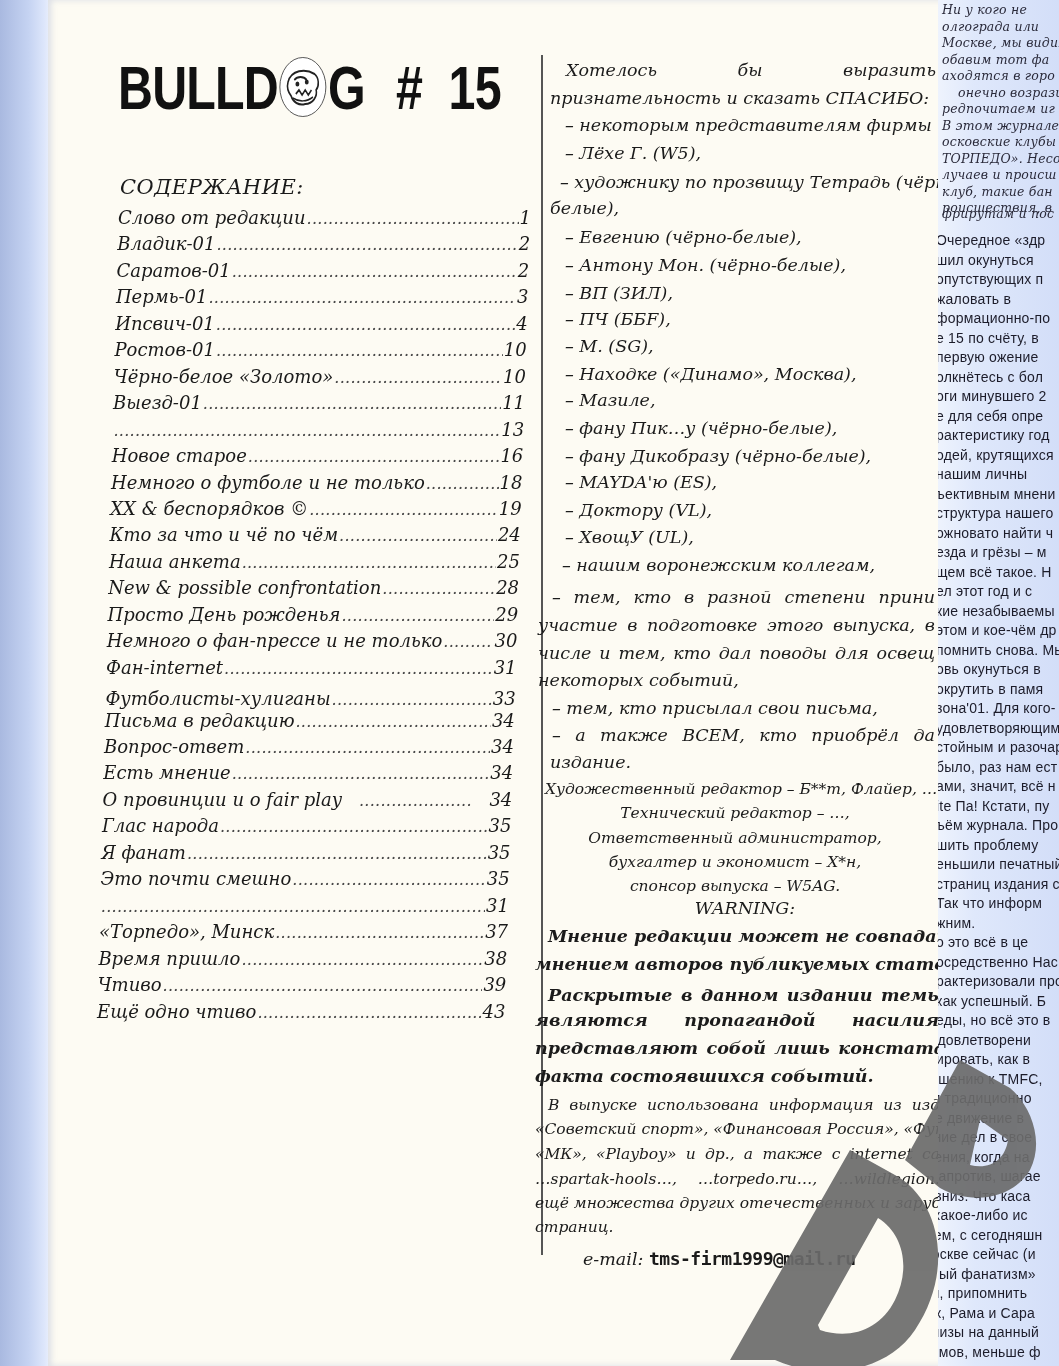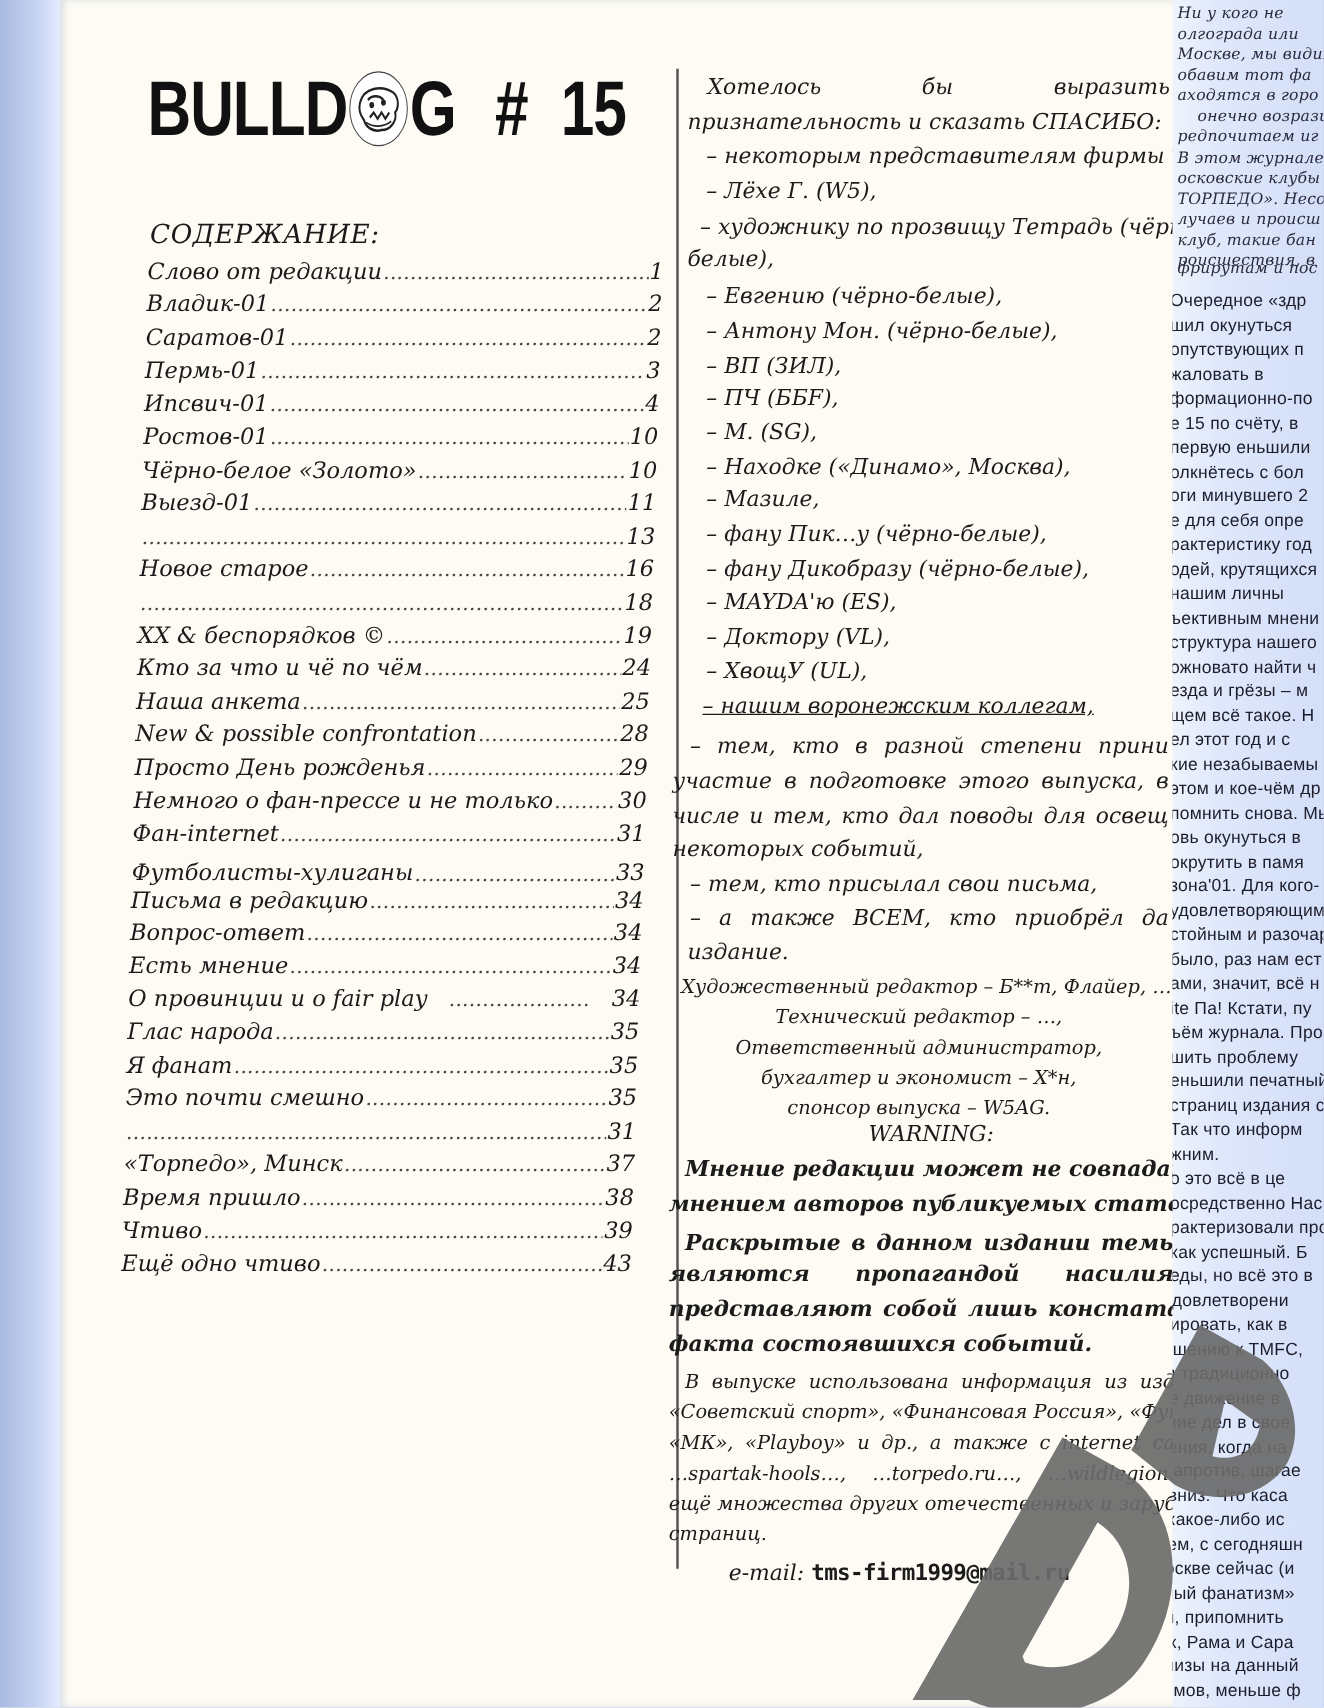--- a/index.html
+++ b/index.html
@@ -161,20 +161,21 @@
     <div class="toc-row" style="left: 112.4px; top: 418.6px; width: 411.8px;">
       <span class="toc-dots"></span>
       <span class="toc-page">13</span>
     </div>
     <div class="toc-row" style="left: 111.7px; top: 445.05px; width: 411.65px;">
       <span class="toc-title">Новое старое</span>
       <span class="toc-dots"></span>
       <span class="toc-page">16</span>
     </div>
     <div class="toc-row" style="left: 111px; top: 471.5px; width: 411.5px;">
+      <span class="toc-title">Немного о футболе и не только</span>
       <span class="toc-dots"></span>
       <span class="toc-page">18</span>
     </div>
     <div class="toc-row" style="left: 110.3px; top: 497.95px; width: 411.35px;">
       <span class="toc-title">XX &amp; беспорядков ©</span>
       <span class="toc-dots"></span>
       <span class="toc-page">19</span>
     </div>
     <div class="toc-row" style="left: 109.6px; top: 524.4px; width: 411.2px;">
       <span class="toc-title">Кто за что и чё по чём</span>
@@ -286,21 +287,21 @@
     <div class="mid-line" style="top: 283px; left: 565px;">– ВП (ЗИЛ),</div>
     <div class="mid-line" style="top: 309px; left: 565px;">– ПЧ (ББF),</div>
     <div class="mid-line" style="top: 336px; left: 565px;">– М. (SG),</div>
     <div class="mid-line" style="top: 364px; left: 565px;">– Находке («Динамо», Москва),</div>
     <div class="mid-line" style="top: 390px; left: 565px;">– Мазиле,</div>
     <div class="mid-line" style="top: 418px; left: 565px;">– фану Пик…у (чёрно-белые),</div>
     <div class="mid-line" style="top: 446px; left: 565px;">– фану Дикобразу (чёрно-белые),</div>
     <div class="mid-line" style="top: 472px; left: 565px;">– MAYDA'ю (ES),</div>
     <div class="mid-line" style="top: 500px; left: 565px;">– Доктору (VL),</div>
     <div class="mid-line" style="top: 527px; left: 565px;">– ХвощУ (UL),</div>
-    <div class="mid-line" style="top: 555px; left: 562px; text-decoration: underline;">– нашим воронежским коллегам,</div>
+    <div class="mid-line" style="top: 555px; left: 562px;">– нашим воронежским коллегам,</div>
     <div class="mid-line justify" style="top: 587px; left: 552px; width: 383px;">– тем, кто в разной степени прини</div>
     <div class="mid-line justify" style="top: 615px; left: 538px; width: 397px;">участие в подготовке этого выпуска, в</div>
     <div class="mid-line justify" style="top: 643px; left: 538px; width: 397px;">числе и тем, кто дал поводы для освещ</div>
     <div class="mid-line" style="top: 670px; left: 538px;">некоторых событий,</div>
     <div class="mid-line" style="top: 698px; left: 552px;">– тем, кто присылал свои письма,</div>
     <div class="mid-line justify" style="top: 725px; left: 552px; width: 383px;">– а также ВСЕМ, кто приобрёл да</div>
     <div class="mid-line" style="top: 752px; left: 550px;">издание.</div>
     <div class="mid-line small center" style="top: 780px; left: 545px; width: 380px;">Художественный редактор – Б**т, Флайер, …</div>
     <div class="mid-line small center" style="top: 804px; left: 545px; width: 380px;">Технический редактор – …,</div>
     <div class="mid-line small center" style="top: 829px; left: 545px; width: 380px;">Ответственный администратор,</div>
@@ -336,21 +337,21 @@
     <div class="next-line script" style="top: 167px;">лучаев и происш</div>
     <div class="next-line script" style="top: 183.5px;">клуб, такие бан</div>
     <div class="next-line script" style="top: 200px;">роисшествия, в</div>
     <div class="next-line script" style="top: 206px;">фрирутам и пос</div>
     <div class="next-line" style="top: 232px; left: -2px;">Очередное «здр</div>
     <div class="next-line" style="top: 251.5px; left: -2px;">шил окунуться</div>
     <div class="next-line" style="top: 271px; left: -2px;">опутствующих п</div>
     <div class="next-line" style="top: 290.5px; left: -2px;">жаловать в</div>
     <div class="next-line" style="top: 310px; left: -2px;">формационно-по</div>
     <div class="next-line" style="top: 329.5px; left: -2px;">е 15 по счёту, в</div>
-    <div class="next-line" style="top: 349px; left: -2px;">первую еньшили</div>
+    <div class="next-line" style="top: 349px; left: -2px;">первую ожение</div>
     <div class="next-line" style="top: 368.5px; left: -2px;">олкнётесь с бол</div>
     <div class="next-line" style="top: 388px; left: -2px;">оги минувшего 2</div>
     <div class="next-line" style="top: 407.5px; left: -2px;">е для себя опре</div>
     <div class="next-line" style="top: 427px; left: -2px;">рактеристику год</div>
     <div class="next-line" style="top: 446.5px; left: -2px;">одей, крутящихся</div>
     <div class="next-line" style="top: 466px; left: -2px;">нашим личны</div>
     <div class="next-line" style="top: 485.5px; left: -2px;">ъективным мнени</div>
     <div class="next-line" style="top: 505px; left: -2px;">структура нашего</div>
     <div class="next-line" style="top: 524.5px; left: -2px;">ожновато найти ч</div>
     <div class="next-line" style="top: 544px; left: -2px;">езда и грёзы – м</div>

